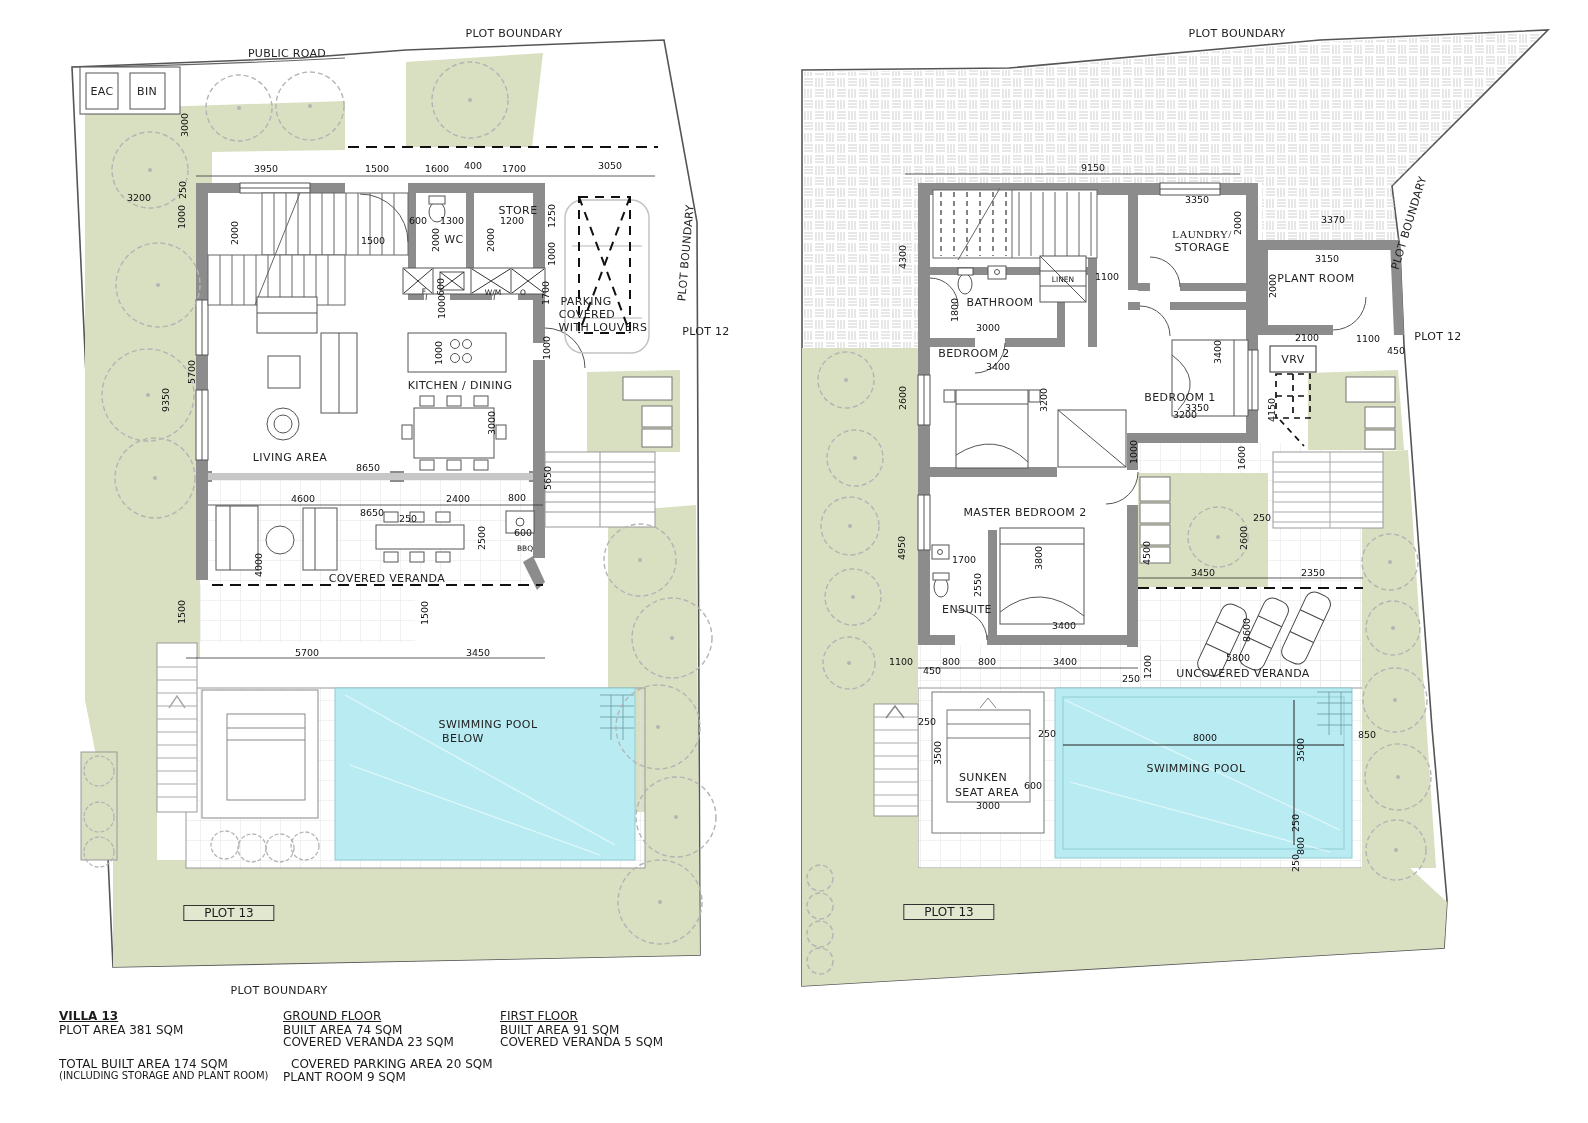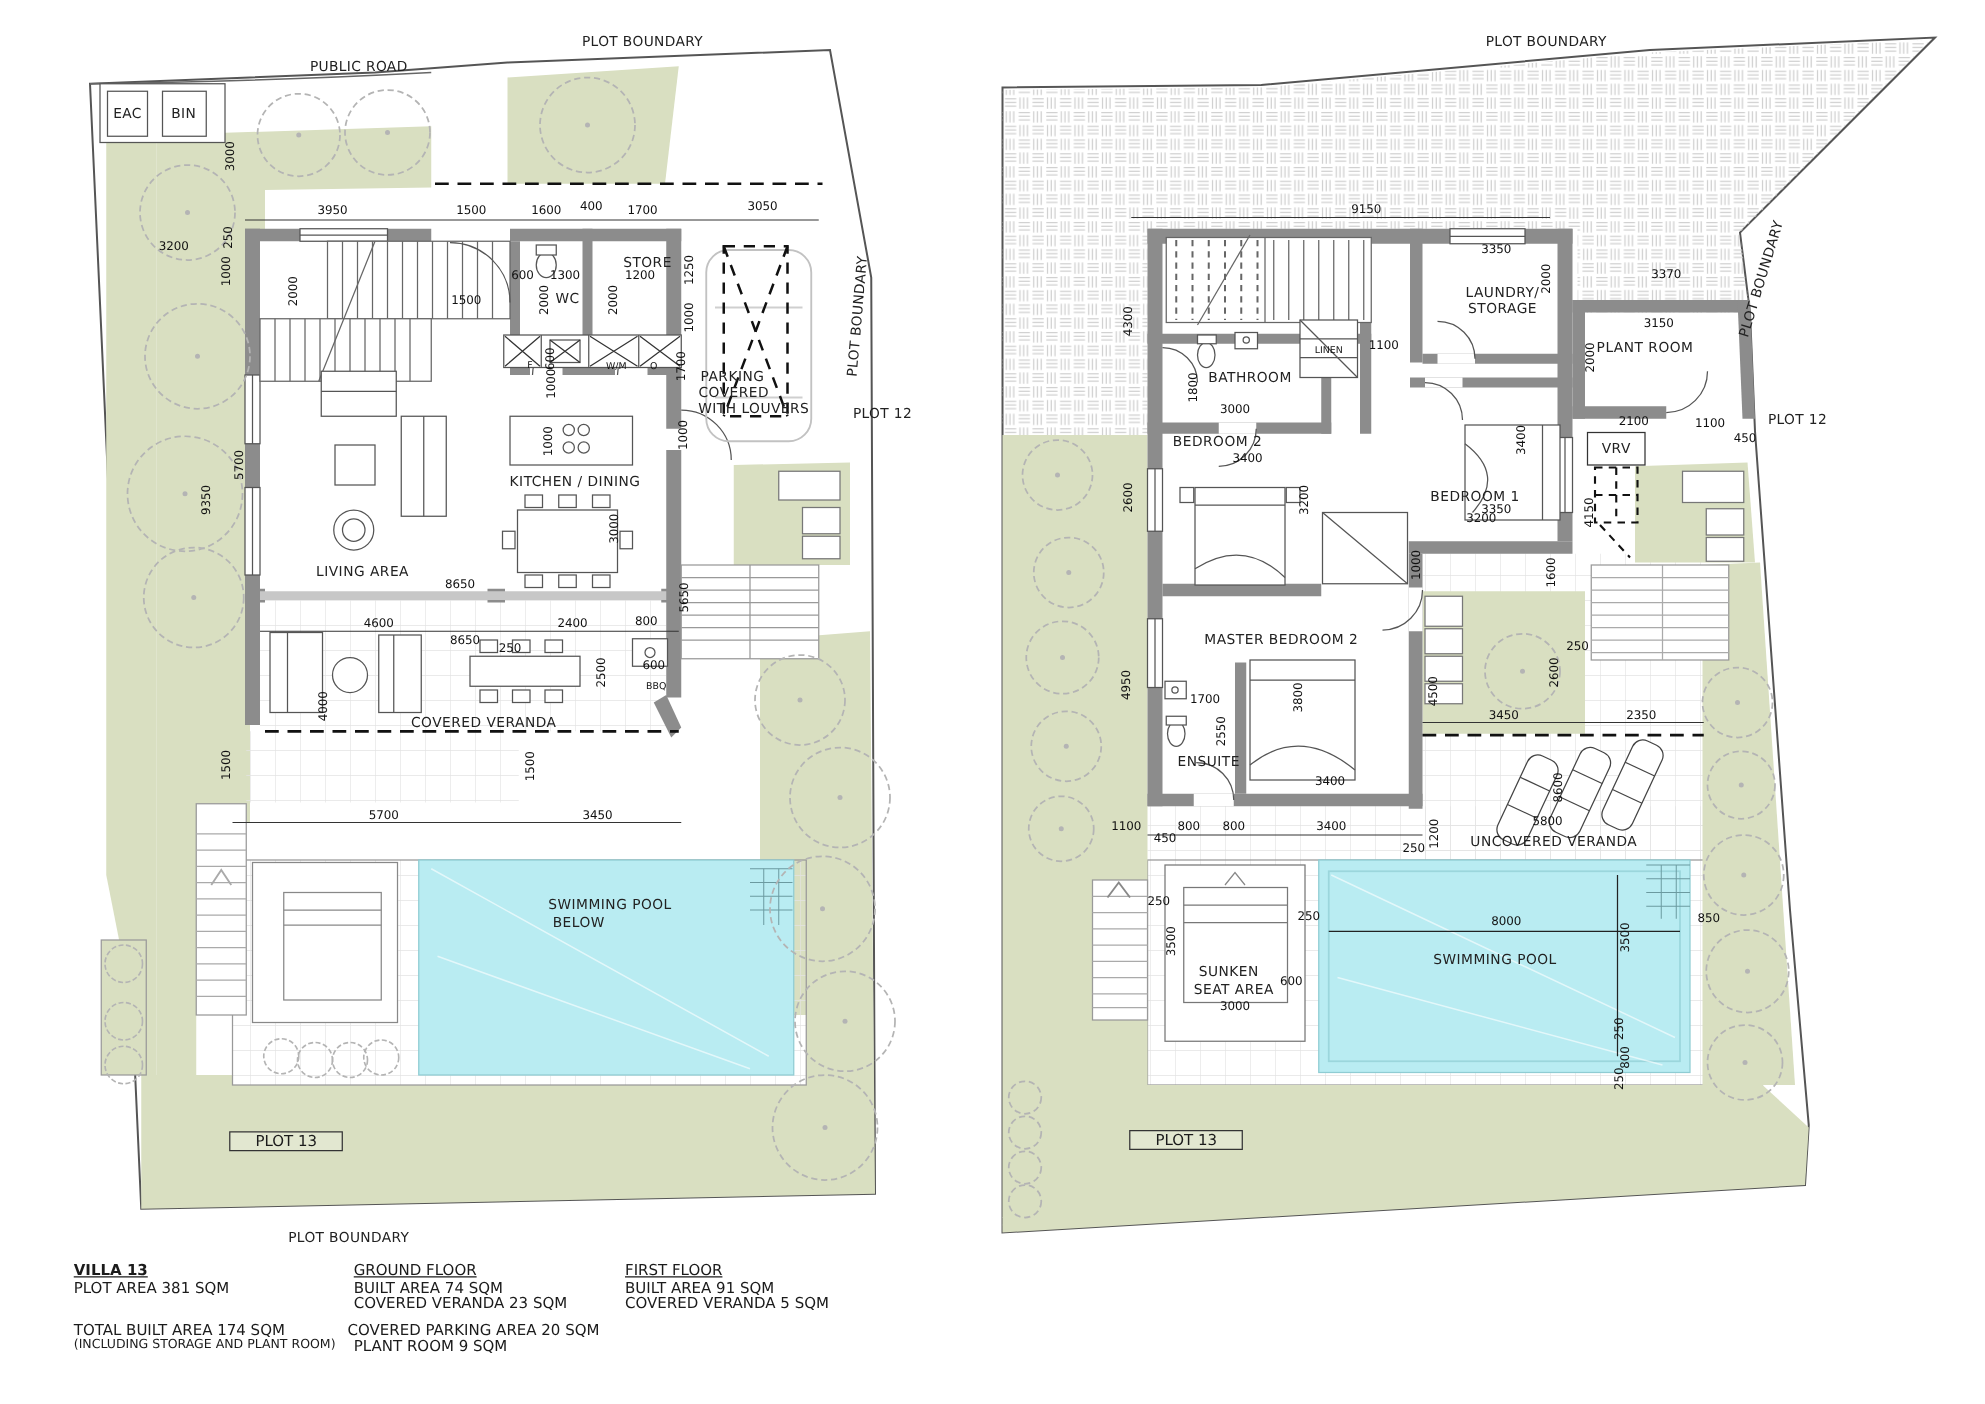--- a/index.html
+++ b/index.html
@@ -534,21 +534,21 @@
     <span class="lbl dim-label" style="left: 425px; top: 613px; transform: translate(-50%, -50%) rotate(-90deg);">1500</span>
     <span class="lbl dim-label" style="left: 182px; top: 612px; transform: translate(-50%, -50%) rotate(-90deg);">1500</span>
     <span class="lbl dim-label" style="left: 307px; top: 653px;">5700</span>
     <span class="lbl dim-label" style="left: 478px; top: 653px;">3450</span>
     <span class="lbl plot-label" style="left: 1237px; top: 33px;">PLOT BOUNDARY</span>
     <span class="lbl plot-label" style="left: 1409px; top: 223px; transform: translate(-50%, -50%) rotate(-73deg);">PLOT BOUNDARY</span>
     <span class="lbl plot-label" style="left: 1438px; top: 336px;">PLOT 12</span>
     <span class="lbl plot-tag" style="left: 949px; top: 912px;">PLOT 13</span>
     <span class="lbl room-label" style="left: 1000px; top: 302px;">BATHROOM</span>
     <span class="lbl tiny-label" style="left: 1063px; top: 280px;">LINEN</span>
-    <span class="lbl room-label" style="left: 1202px; top: 234px;">LAUNDRY/</span>
+    <span class="lbl room-label" style="left: 1202px; top: 234px; font-family: Liberation Serif, serif;">LAUNDRY/</span>
     <span class="lbl room-label" style="left: 1202px; top: 247px;">STORAGE</span>
     <span class="lbl room-label" style="left: 974px; top: 353px;">BEDROOM 2</span>
     <span class="lbl room-label" style="left: 1180px; top: 397px;">BEDROOM 1</span>
     <span class="lbl room-label" style="left: 1316px; top: 278px; text-align: center;">PLANT ROOM</span>
     <span class="lbl room-label" style="left: 1293px; top: 359px;">VRV</span>
     <span class="lbl room-label" style="left: 1025px; top: 512px;">MASTER BEDROOM 2</span>
     <span class="lbl room-label" style="left: 967px; top: 609px;">ENSUITE</span>
     <span class="lbl room-label" style="left: 1243px; top: 673px;">UNCOVERED VERANDA</span>
     <span class="lbl room-label" style="left: 983px; top: 777px;">SUNKEN</span>
     <span class="lbl room-label" style="left: 987px; top: 792px;">SEAT AREA</span>
@@ -608,18 +608,18 @@
   </div>
 
 <div>
   <div class="ftr ftr-bold ftr-title" style="left:59px;top:1009px">VILLA 13</div>
   <div class="ftr" style="left:59px;top:1023px">PLOT AREA 381 SQM</div>
   <div class="ftr" style="left:59px;top:1057px">TOTAL BUILT AREA 174 SQM</div>
   <div class="ftr ftr-small" style="left:59px;top:1070px">(INCLUDING STORAGE AND PLANT ROOM)</div>
   <div class="ftr ftr-title" style="left:283px;top:1009px">GROUND FLOOR</div>
   <div class="ftr" style="left:283px;top:1023px">BUILT AREA 74 SQM</div>
   <div class="ftr" style="left:283px;top:1035px">COVERED VERANDA 23 SQM</div>
-  <div class="ftr" style="left:278px;top:1057px">COVERED PARKING AREA 20 SQM</div>
+  <div class="ftr" style="left:291px;top:1057px">COVERED PARKING AREA 20 SQM</div>
   <div class="ftr" style="left:283px;top:1070px">PLANT ROOM 9 SQM</div>
   <div class="ftr ftr-title" style="left:500px;top:1009px">FIRST FLOOR</div>
   <div class="ftr" style="left:500px;top:1023px">BUILT AREA 91 SQM</div>
   <div class="ftr" style="left:500px;top:1035px">COVERED VERANDA 5 SQM</div>
 </div>
 
 </body></html>

